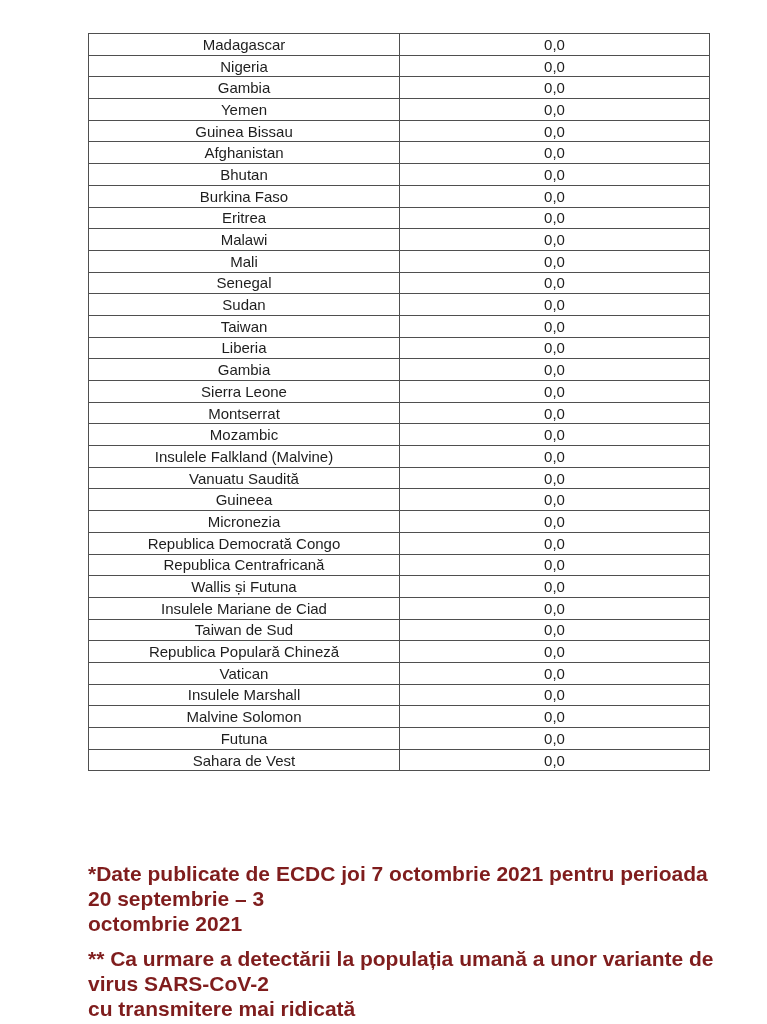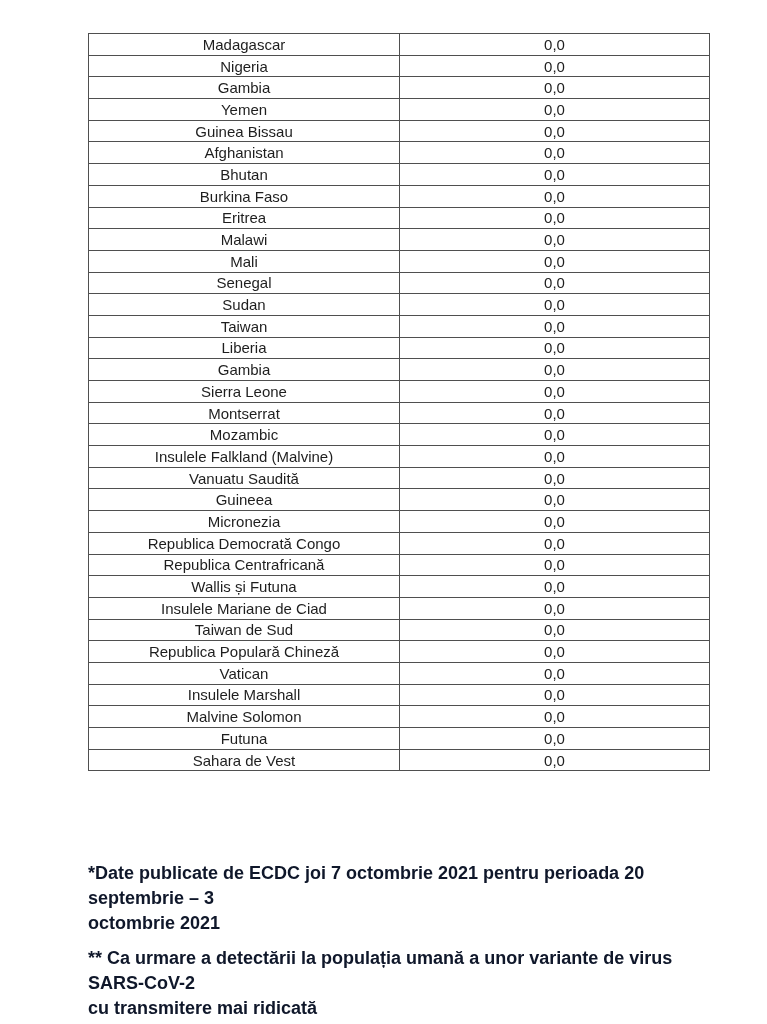--- a/index.html
+++ b/index.html
@@ -43,23 +43,23 @@
   table.country-table td.value-cell   { width: 301px; }
 
   .footnotes {
     position: absolute;
     left: 88px;
     top: 861px;
     width: 632px;
   }
   .footnote {
     font-weight: bold;
-    font-size: 18px;
+    font-size: 21px;
     line-height: 25px;
-    color: #0f172a;
+    color: #7f1d1d;
     white-space: pre-line;
     margin: 0 0 10px 0;
   }
 </style>
 </head>
 <body>
 
 <div class="page">
 
   <table class="country-table">

